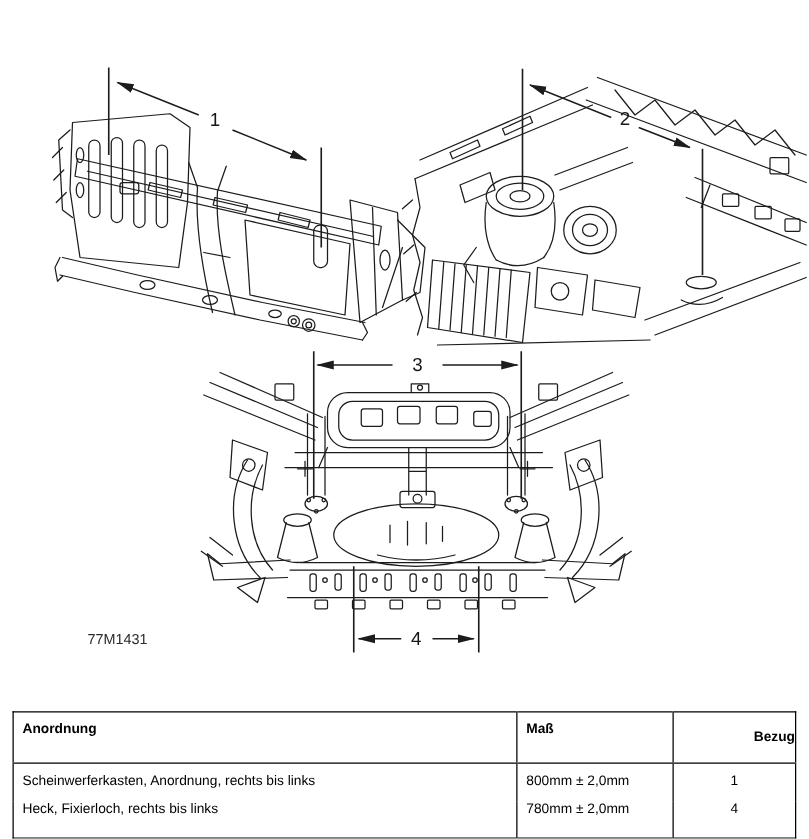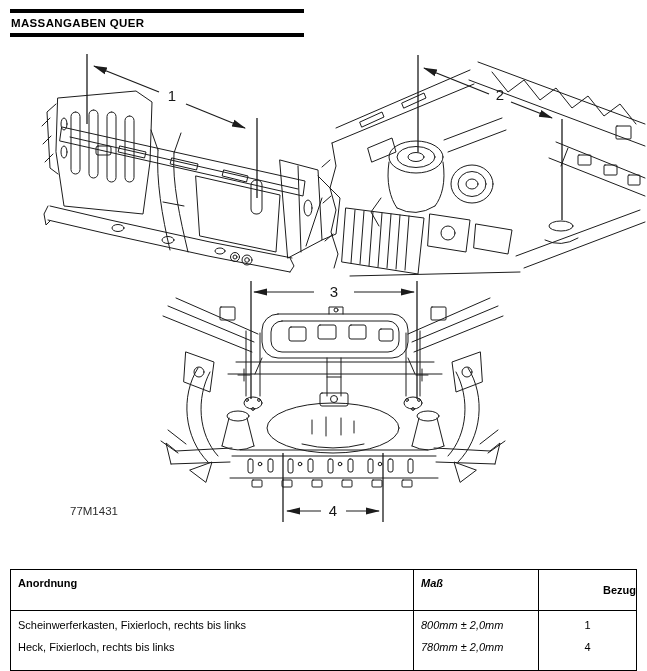--- a/index.html
+++ b/index.html
@@ -30,21 +30,21 @@
   .meas-table col.c1{width:403px;}
   .meas-table col.c2{width:125px;}
   .meas-table th{
     font-weight:bold;text-align:left;height:25px;vertical-align:middle;
     padding:0 0 15px 7px;border-bottom:1.7px solid #000;
   }
   .meas-table td{
     padding:0 0 0 7px;text-align:left;vertical-align:top;
     line-height:13.5px;height:13.5px;white-space:nowrap;
   }
-  .meas-table .col-mass{border-left:1.3px solid #000;font-style:italic;}
+  .meas-table .col-mass{border-left:1.3px solid #000;}
   .meas-table .col-bezug{border-left:1.3px solid #000;text-align:center;padding:0;}
   .meas-table th.col-bezug{text-align:right;margin-top:36px;}
   .meas-table tbody tr.first td{padding-top:8px;height:21.5px;}
   .meas-table tbody tr.last td{padding-bottom:16px;}
 </style>
 </head>
 <body>
 
 <div class="page">
 
@@ -236,42 +236,37 @@
       <line class="leader" x1="283" y1="453" x2="283" y2="522"></line>
       <line class="leader" x1="383" y1="453" x2="383" y2="522"></line>
       <line class="dim" x1="287" y1="511" x2="321" y2="511" marker-start="url(#as)"></line>
       <line class="dim" x1="346" y1="511" x2="379" y2="511" marker-end="url(#ae)"></line>
       <text class="dimlbl" x="333" y="516">4</text>
     </g>
 
     <text class="figcode" x="70" y="515">77M1431</text>
   </svg>
 
-  <div class="title-block">
-    <div class="rule"></div>
-    <h1 class="page-title">MASSANGABEN QUER</h1>
-    <div class="rule"></div>
-  </div>
 
   <table class="meas-table">
     <colgroup>
         <col class="c1">
         <col class="c2">
         <col class="c3">
       </colgroup>
     <thead>
       <tr>
         <th>Anordnung</th>
         <th class="col-mass">Maß</th>
         <th class="col-bezug">Bezug</th>
       </tr>
     </thead>
     <tbody>
       <tr class="first">
-        <td>Scheinwerferkasten, Fixierloch, rechts bis links</td>
+        <td>Scheinwerferkasten, Anordnung, rechts bis links</td>
         <td class="col-mass">800mm ± 2,0mm</td>
         <td class="col-bezug">1</td>
       </tr>
       <tr class="last">
         <td>Heck, Fixierloch, rechts bis links</td>
         <td class="col-mass">780mm ± 2,0mm</td>
         <td class="col-bezug">4</td>
       </tr>
     </tbody>
   </table>

